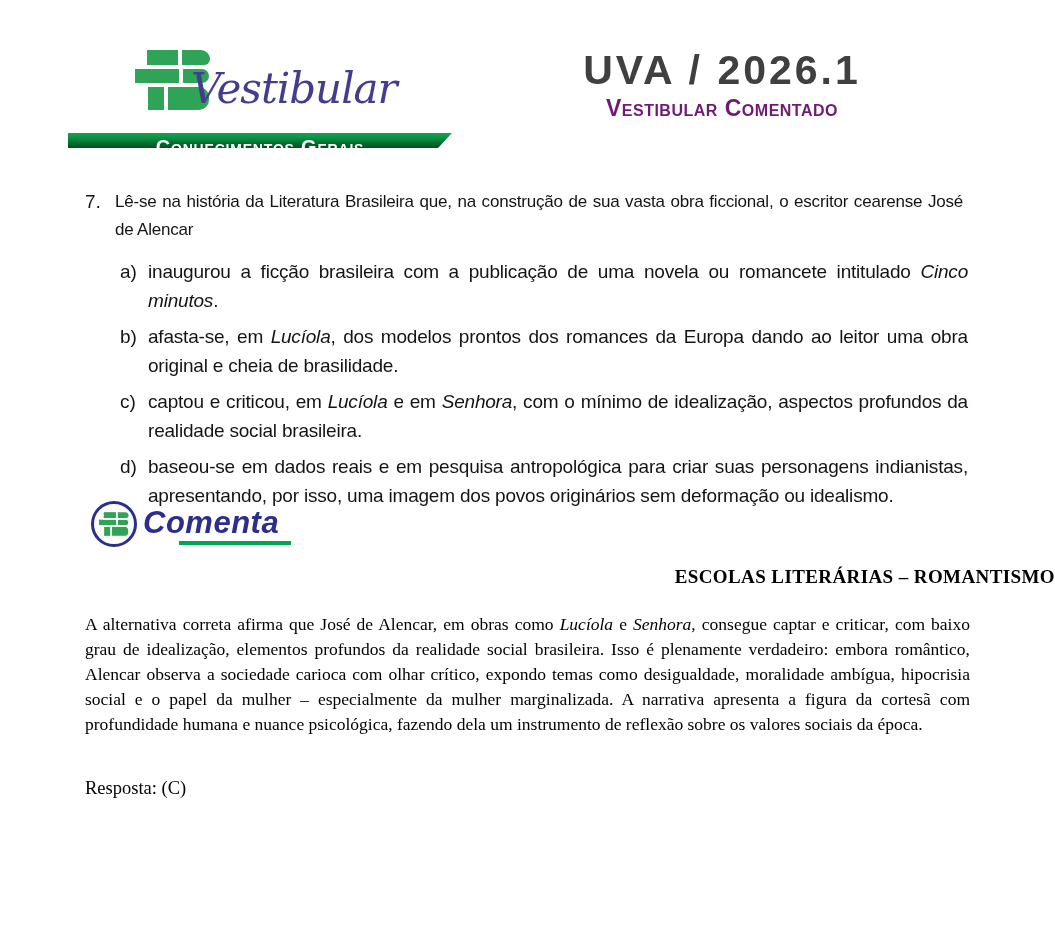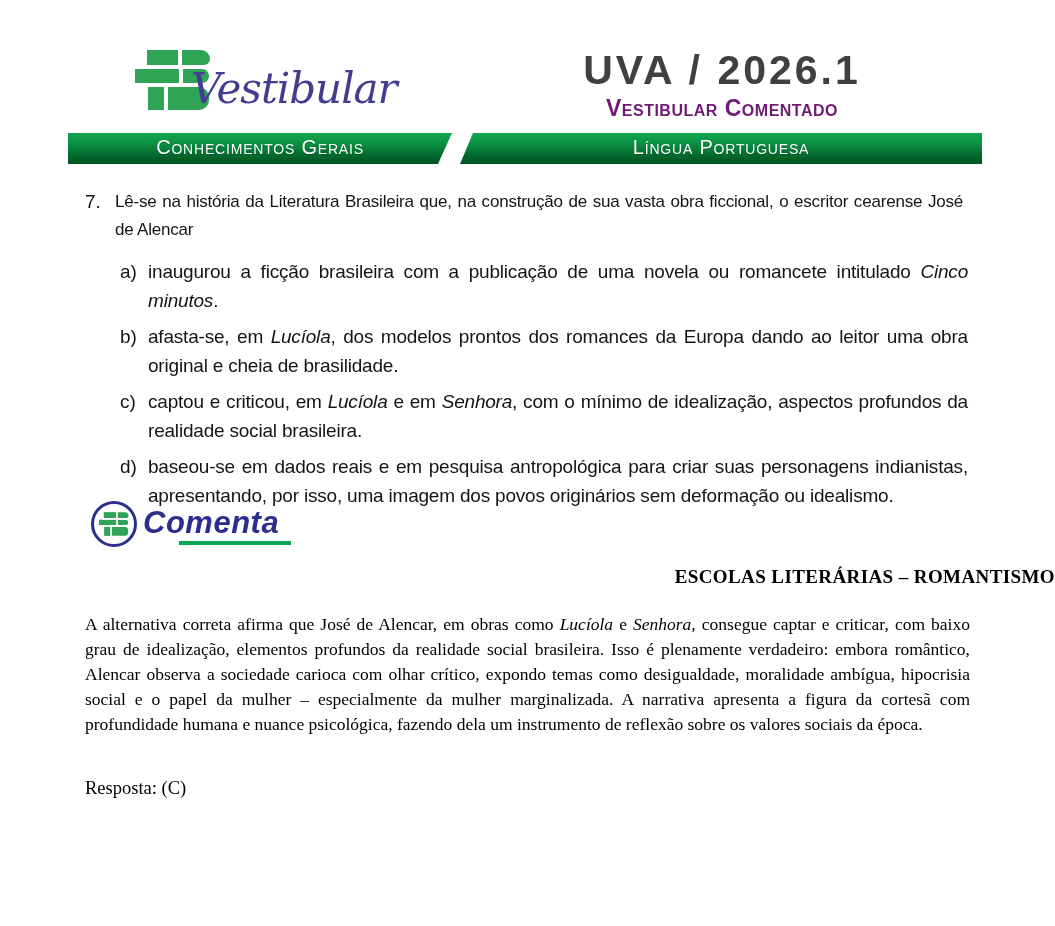--- a/index.html
+++ b/index.html
@@ -35,24 +35,24 @@
     letter-spacing:3px; line-height:44px; white-space:nowrap;
   }
   .uva-subtitle {
     margin-top:3px;
     font-size:23px; font-weight:700; color:#701a75;
     font-variant:small-caps; letter-spacing:0.5px; white-space:nowrap;
   }
 
   
   .band-bar {
-    position:absolute; top:133px; height:31px;
+    position:absolute; top:133px; height:15px;
     background:linear-gradient(180deg,#11A54E 0%, #0A9445 30%, #046B2E 70%, #015220 100%);
     color:#ffffff; text-align:center;
-    font-weight:400; font-size:20px;
+    font-weight:700; font-size:20px;
     font-variant:small-caps; letter-spacing:0.8px;
     line-height:29px;
     text-shadow:0 1px 1px rgba(0,60,20,0.35);
   }
   .band-left  { left:68px;  width:384px; clip-path:polygon(0 0, 100% 0, calc(100% - 14px) 100%, 0 100%); }
   .band-right { left:460px; width:522px; clip-path:polygon(13px 0, 100% 0, 100% 100%, 0 100%); }
 
   
   .question { position:absolute; left:85px; top:188px; width:883px; }
   .q-stem-row { display:flex; }
@@ -127,21 +127,20 @@
     </svg>
     <div class="brand-script">Vestibular</div>
   </div>
 
   <div class="title-wrap">
     <div class="uva-title">UVA / 2026.1</div>
     <div class="uva-subtitle">Vestibular Comentado</div>
   </div>
 
   <div class="band-bar band-left">Conhecimentos Gerais</div>
-  <div class="band-bar band-right">Língua Portuguesa</div>
 
   <div class="question">
     <div class="q-stem-row">
       <div class="q-number">7.</div>
       <div class="q-stem">Lê-se na história da Literatura Brasileira que, na construção de sua vasta obra ficcional, o escritor cearense José de Alencar</div>
     </div>
     <div class="options">
       <div class="opt">
         <div class="opt-letter">a)</div>
         <div class="opt-text"><span>inaugurou a ficção brasileira com a publicação de uma novela ou romancete intitulado </span><span class="it">Cinco minutos</span><span>.</span></div>

